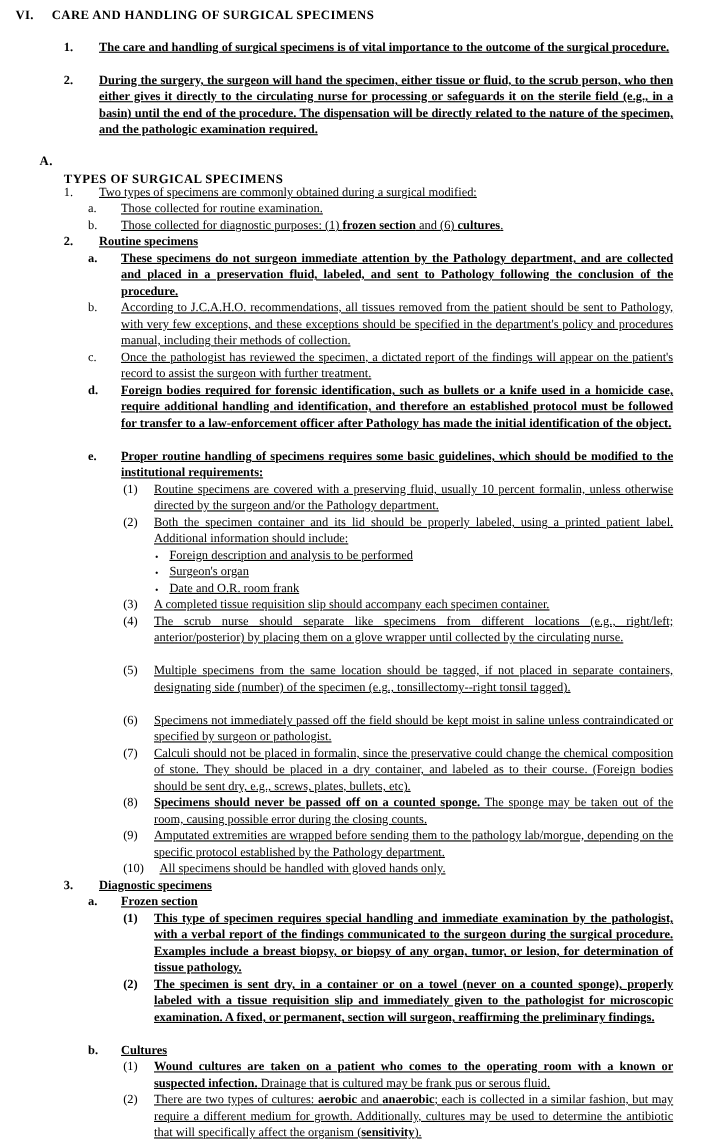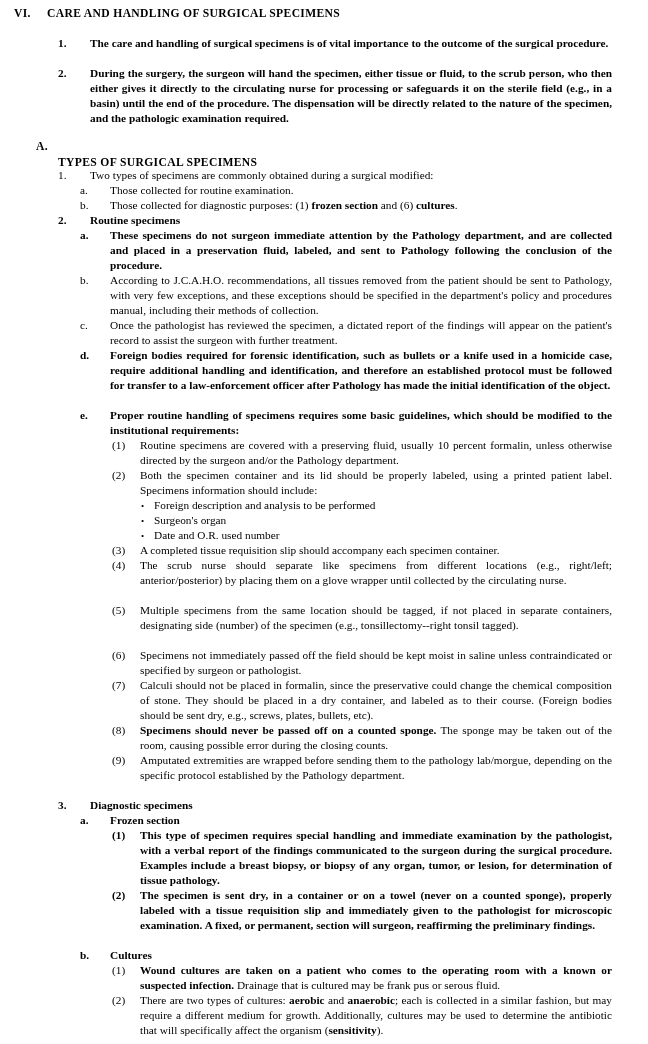--- a/index.html
+++ b/index.html
@@ -34,20 +34,21 @@
   }
   .blk .mk {
     position: absolute;
     left: 0;
     top: 0;
     text-align: left;
     white-space: nowrap;
   }
   .blk .bd {
     display: block;
+    text-decoration: underline;
   }
   .bold { font-weight: bold; }
   .reg  { font-weight: normal; }
 
   
   .h-roman {
     position: absolute;
     left: 14px;
     top: 6px;
     width: 600px;
@@ -179,34 +180,34 @@
     <span class="bd">Proper routine handling of specimens requires some basic guidelines, which should be modified to the institutional requirements:</span>
   </div>
 
   <div class="blk lv3 reg" style="top:438px;">
     <span class="mk">(1)</span>
     <span class="bd">Routine specimens are covered with a preserving fluid, usually 10 percent formalin, unless otherwise directed by the surgeon and/or the Pathology department.</span>
   </div>
 
   <div class="blk lv3 reg" style="top:468px;">
     <span class="mk">(2)</span>
-    <span class="bd">Both the specimen container and its lid should be properly labeled, using a printed patient label. Specimens information should include:</span>
+    <span class="bd">Both the specimen container and its lid should be properly labeled, using a printed patient label. Additional information should include:</span>
   </div>
 
   <div class="blk lv4 reg" style="top:498px;">
     <span class="mk">•</span>
     <span class="bd">Foreign description and analysis to be performed</span>
   </div>
   <div class="blk lv4 reg" style="top:513px;">
     <span class="mk">•</span>
     <span class="bd">Surgeon's organ</span>
   </div>
   <div class="blk lv4 reg" style="top:528px;">
     <span class="mk">•</span>
-    <span class="bd">Date and O.R. used number</span>
+    <span class="bd">Date and O.R. room frank</span>
   </div>
 
   <div class="blk lv3 reg" style="top:543px;">
     <span class="mk">(3)</span>
     <span class="bd">A completed tissue requisition slip should accompany each specimen container.</span>
   </div>
 
   <div class="blk lv3 reg" style="top:558px;">
     <span class="mk">(4)</span>
     <span class="bd">The scrub nurse should separate like specimens from different locations (e.g., right/left; anterior/posterior) by placing them on a glove wrapper until collected by the circulating nurse.</span>
@@ -230,20 +231,24 @@
   <div class="blk lv3 reg" style="top:723px;">
     <span class="mk">(8)</span>
     <span class="bd"><span class="bold">Specimens should never be passed off on a counted sponge.</span><span> The sponge may be taken out of the room, causing possible error during the closing counts.</span></span>
   </div>
 
   <div class="blk lv3 reg" style="top:753px;">
     <span class="mk">(9)</span>
     <span class="bd">Amputated extremities are wrapped before sending them to the pathology lab/morgue, depending on the specific protocol established by the Pathology department.</span>
   </div>
 
+  <div class="blk lv3 wide reg" style="top:783px;">
+    <span class="mk">(10)</span>
+    <span class="bd">All specimens should be handled with gloved hands only.</span>
+  </div>
 
   <div class="blk lv1 bold" style="top:798px;">
     <span class="mk">3.</span>
     <span class="bd">Diagnostic specimens</span>
   </div>
 
   <div class="blk lv2 bold" style="top:813px;">
     <span class="mk">a.</span>
     <span class="bd">Frozen section</span>
   </div>

